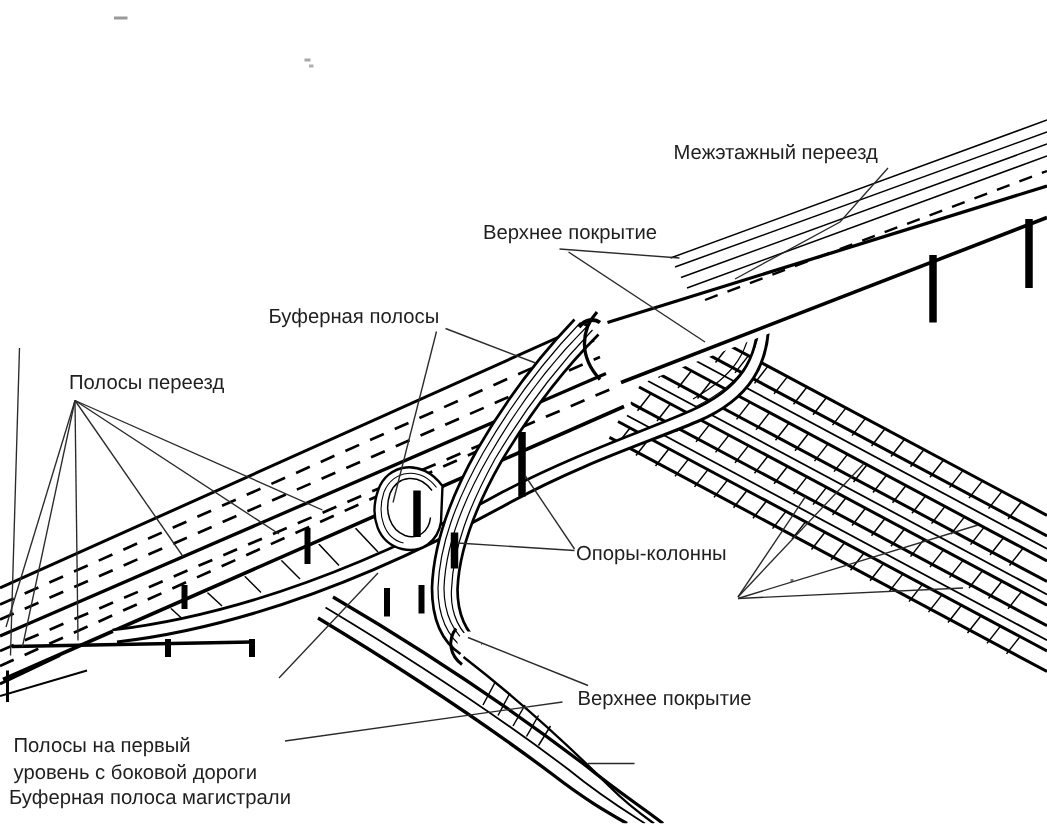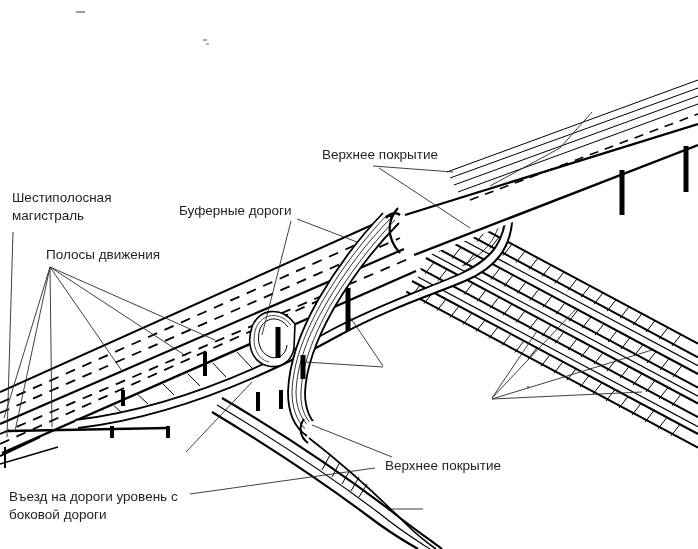--- a/index.html
+++ b/index.html
@@ -248,19 +248,21 @@
       <line x1="492" y1="399" x2="652" y2="350"></line>
       <line x1="492" y1="399" x2="642" y2="392"></line>
     </g>
     <line x1="392" y1="457" x2="312" y2="425"></line>
     <line x1="423" y1="509" x2="392" y2="509"></line>
     <line x1="186" y1="452" x2="252" y2="382"></line>
     <line x1="190" y1="494" x2="375" y2="468"></line>
   </g>
 </svg>
 
-  <div class="lbl" style="left:12px;top:189px;width:112px">Шестиполосная магистраль</div>
-  <div class="lbl nowrap" style="left:46px;top:246px">Полосы движения</div>
-  <div class="lbl nowrap" style="left:179px;top:202px">Буферные дороги</div>
+  <div class="lbl nowrap" style="left:46px;top:246px">Полосы переезд</div>
+  <div class="lbl nowrap" style="left:179px;top:202px">Буферная полосы</div>
+  <div class="lbl nowrap" style="left:449px;top:93px">Межэтажный переезд</div>
   <div class="lbl nowrap" style="left:322px;top:146px">Верхнее покрытие</div>
+  <div class="lbl nowrap" style="left:384px;top:360px">Опоры-колонны</div>
   <div class="lbl nowrap" style="left:385px;top:457px">Верхнее покрытие</div>
-  <div class="lbl" style="left:9px;top:488px;width:172px">Въезд на дороги уровень с боковой дороги</div>
+  <div class="lbl" style="left:9px;top:488px;width:172px">Полосы на первый уровень с боковой дороги</div>
+  <div class="lbl nowrap" style="left:6px;top:523px">Буферная полоса магистрали</div>
 </div>
 
 </body></html>

